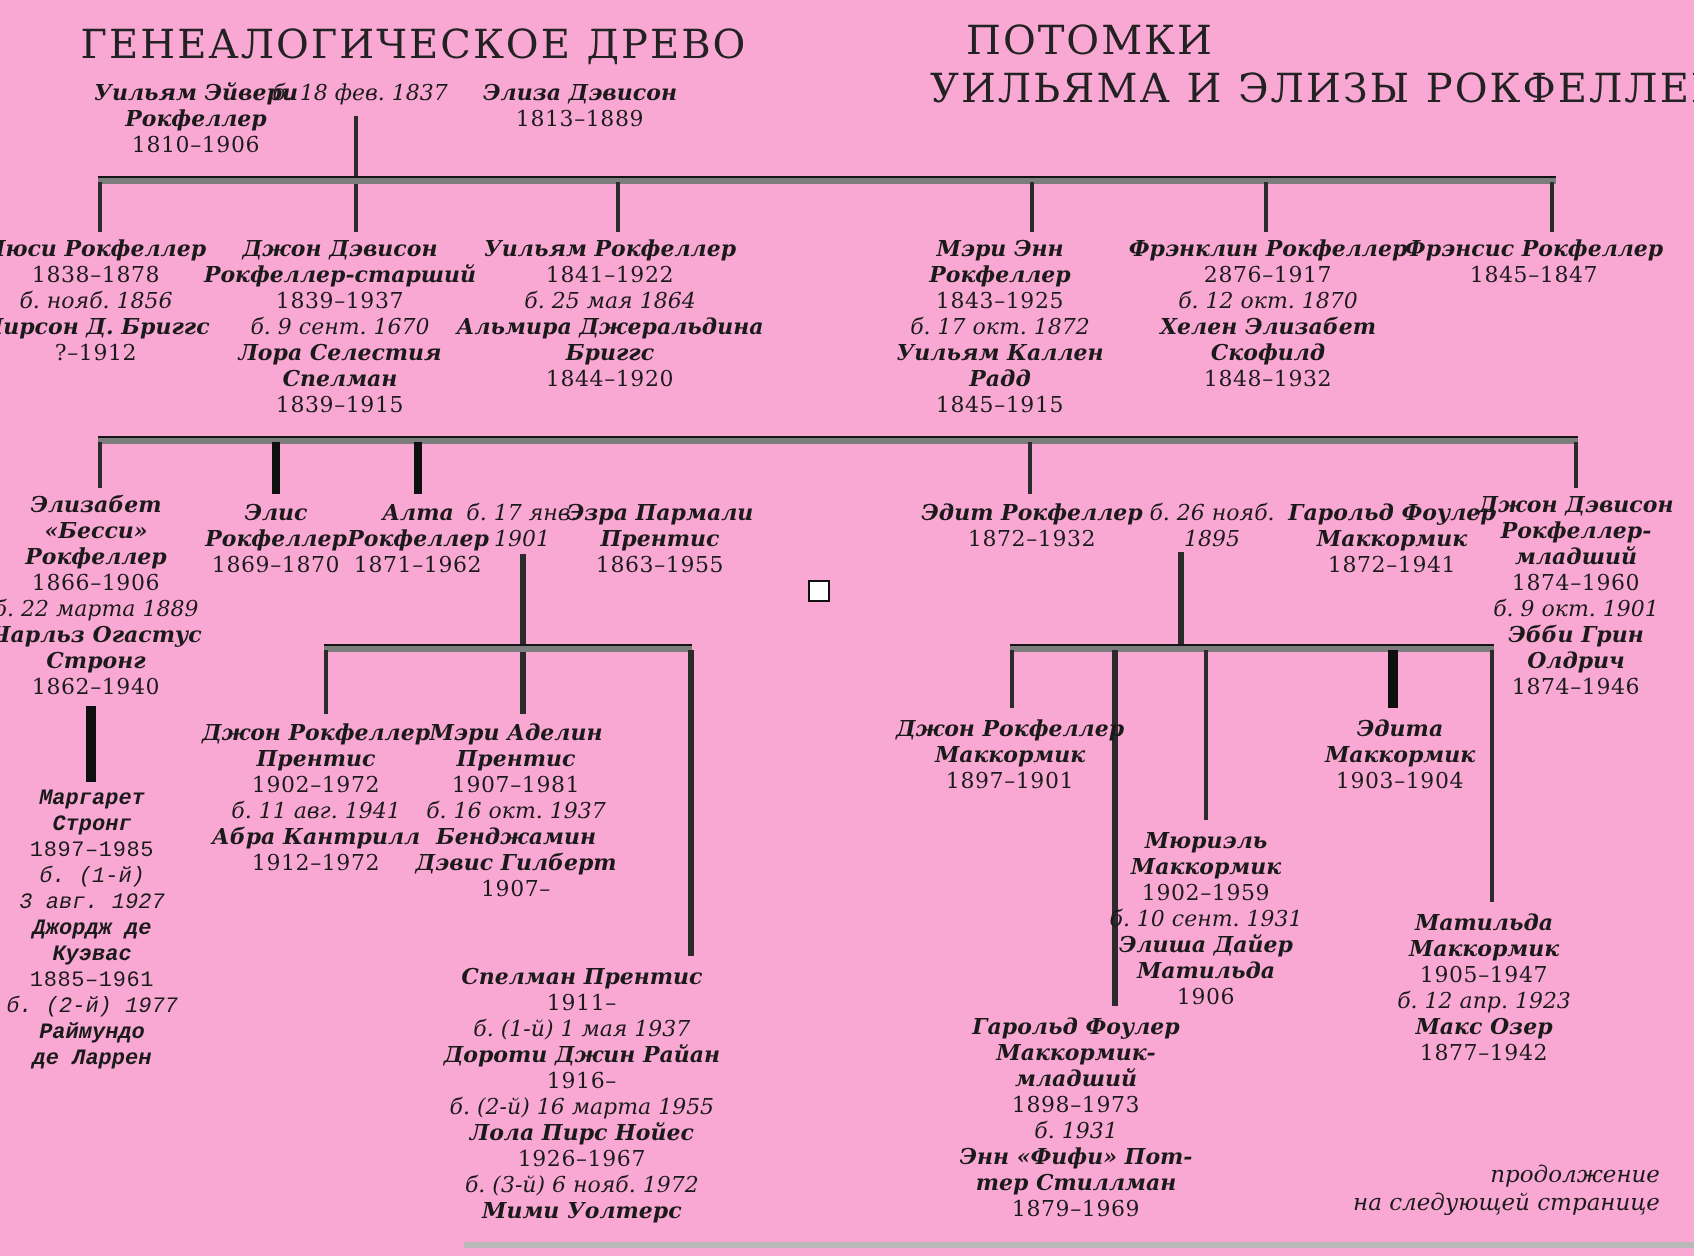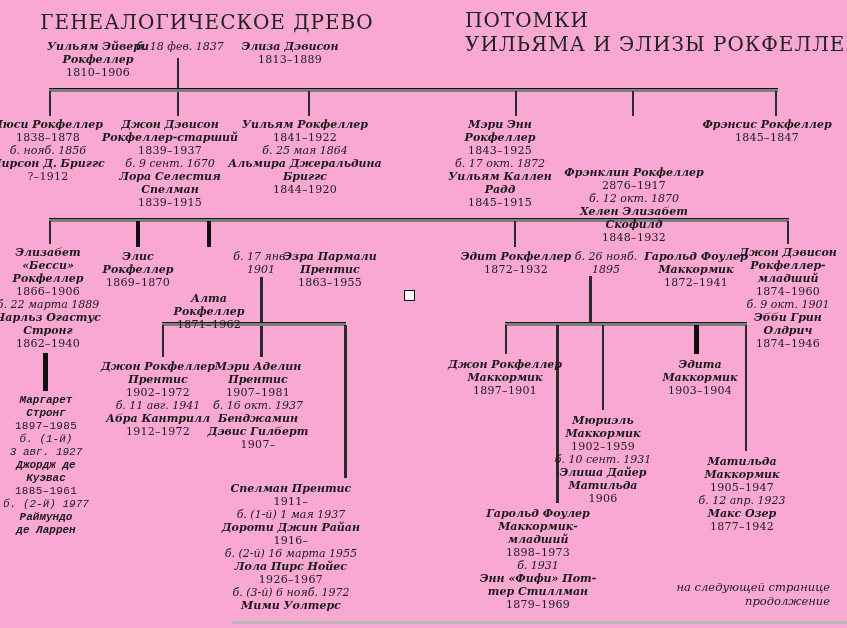--- a/index.html
+++ b/index.html
@@ -20,21 +20,21 @@
   .line.thick{background:#0f0f0f;}
   .marker{position:absolute;background:#fff;border:1px solid #111;}
   .note{position:absolute;font-size:11.5px;line-height:14px;font-style:italic;text-align:right;white-space:nowrap;}
   .scan-edge{position:absolute;background:#b9b9b9;}
 </style>
 </head>
 <body>
 
 <div id="page">
   <div class="title centered" style="left:207px;top:10px">ГЕНЕАЛОГИЧЕСКОЕ ДРЕВО</div>
-  <div class="title" style="left:465px;top:8px">ПОТОМКИ</div>
+  <div class="title" style="left:483px;top:8px">ПОТОМКИ</div>
   <div class="title" style="left:465px;top:32px">УИЛЬЯМА И ЭЛИЗЫ РОКФЕЛЛЕР</div>
 
   <div id="tree-canvas">
       <div class="line" style="left: 177px; top: 58px; width: 2px; height: 58px;"></div>
       <div class="line bar" style="left: 49px; top: 88px; width: 729px; height: 3px;"></div>
       <div class="line" style="left: 49px; top: 91px; width: 2px; height: 25px;"></div>
       <div class="line" style="left: 308px; top: 91px; width: 2px; height: 25px;"></div>
       <div class="line" style="left: 515px; top: 91px; width: 2px; height: 25px;"></div>
       <div class="line" style="left: 632px; top: 91px; width: 2px; height: 25px;"></div>
       <div class="line" style="left: 775px; top: 91px; width: 2px; height: 25px;"></div>
@@ -94,21 +94,21 @@
       </div>
       <div class="person center" style="left: 500px; top: 118px;">
         <span class="pl n">Мэри Энн</span>
         <span class="pl n">Рокфеллер</span>
         <span class="pl y">1843–1925</span>
         <span class="pl m">б. 17 окт. 1872</span>
         <span class="pl n">Уильям Каллен</span>
         <span class="pl n">Радд</span>
         <span class="pl y">1845–1915</span>
       </div>
-      <div class="person center" style="left: 634px; top: 118px; margin-top: 48px;">
+      <div class="person center" style="left: 634px; top: 118px;">
         <span class="pl n">Фрэнклин Рокфеллер</span>
         <span class="pl y">2876–1917</span>
         <span class="pl m">б. 12 окт. 1870</span>
         <span class="pl n">Хелен Элизабет</span>
         <span class="pl n">Скофилд</span>
         <span class="pl y">1848–1932</span>
       </div>
       <div class="person center" style="left: 767px; top: 118px;">
         <span class="pl n">Фрэнсис Рокфеллер</span>
         <span class="pl y">1845–1847</span>
@@ -121,21 +121,21 @@
         <span class="pl m">б. 22 марта 1889</span>
         <span class="pl n">Чарльз Огастус</span>
         <span class="pl n">Стронг</span>
         <span class="pl y">1862–1940</span>
       </div>
       <div class="person center" style="left: 138px; top: 250px;">
         <span class="pl n">Элис</span>
         <span class="pl n">Рокфеллер</span>
         <span class="pl y">1869–1870</span>
       </div>
-      <div class="person center" style="left: 209px; top: 250px; margin-top: 42px;">
+      <div class="person center" style="left: 209px; top: 250px;">
         <span class="pl n">Алта</span>
         <span class="pl n">Рокфеллер</span>
         <span class="pl y">1871–1962</span>
       </div>
       <div class="person center" style="left: 261px; top: 250px;">
         <span class="pl m">б. 17 янв.</span>
         <span class="pl m">1901</span>
       </div>
       <div class="person center" style="left: 330px; top: 250px;">
         <span class="pl n">Эзра Пармали</span>
@@ -242,18 +242,18 @@
         <span class="pl y">1905–1947</span>
         <span class="pl m">б. 12 апр. 1923</span>
         <span class="pl n">Макс Озер</span>
         <span class="pl y">1877–1942</span>
       </div>
     </div>
 
   <div class="marker" style="left: 404px; top: 290px; width: 9px; height: 9px;"></div>
 
   <div class="note" style="right:17px;top:580px">
+    <span class="pl">продолжение</span>
     <span class="pl">на следующей странице</span>
-    <span class="pl">продолжение</span>
   </div>
 
   <div class="scan-edge" style="left:232px;top:621px;width:615px;height:3px"></div>
 </div>
 
 </body></html>

